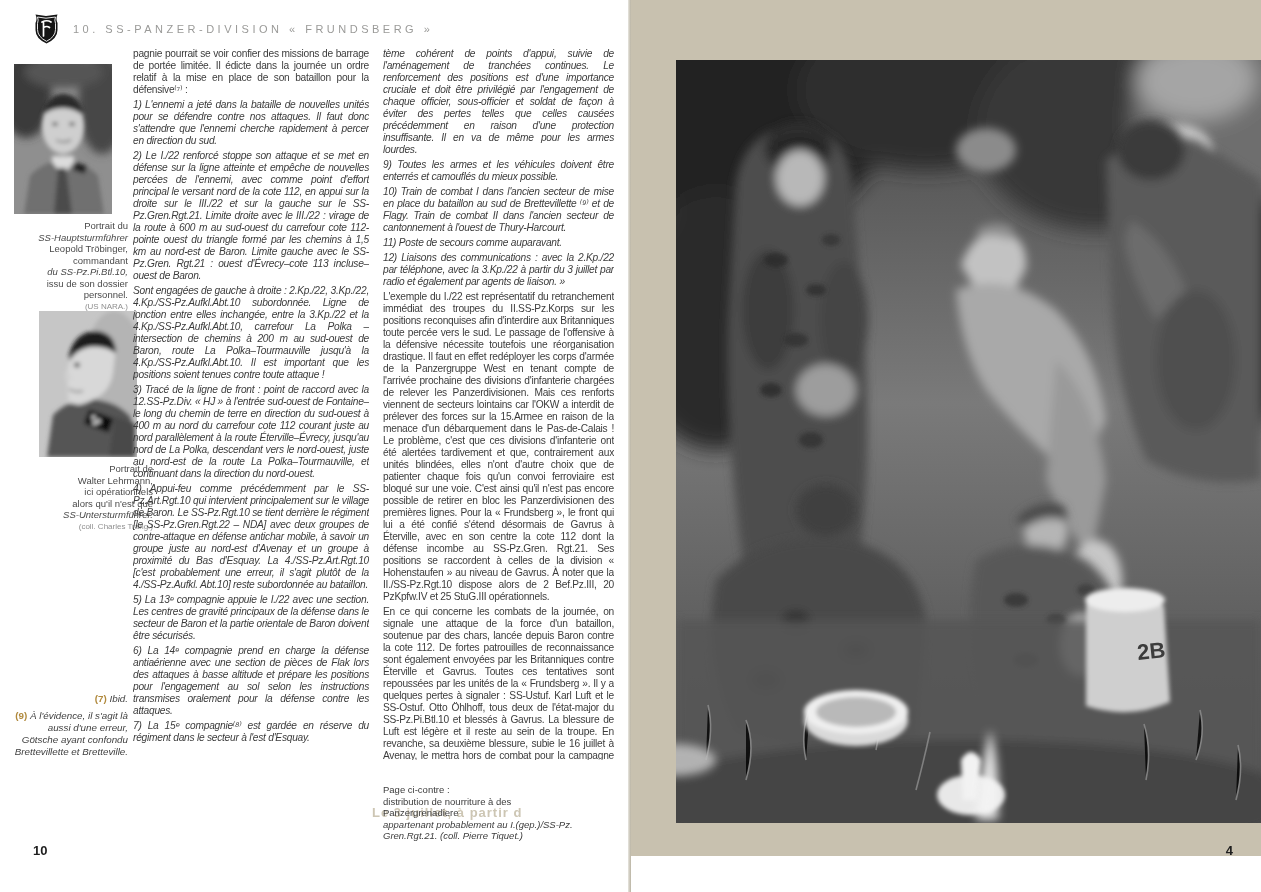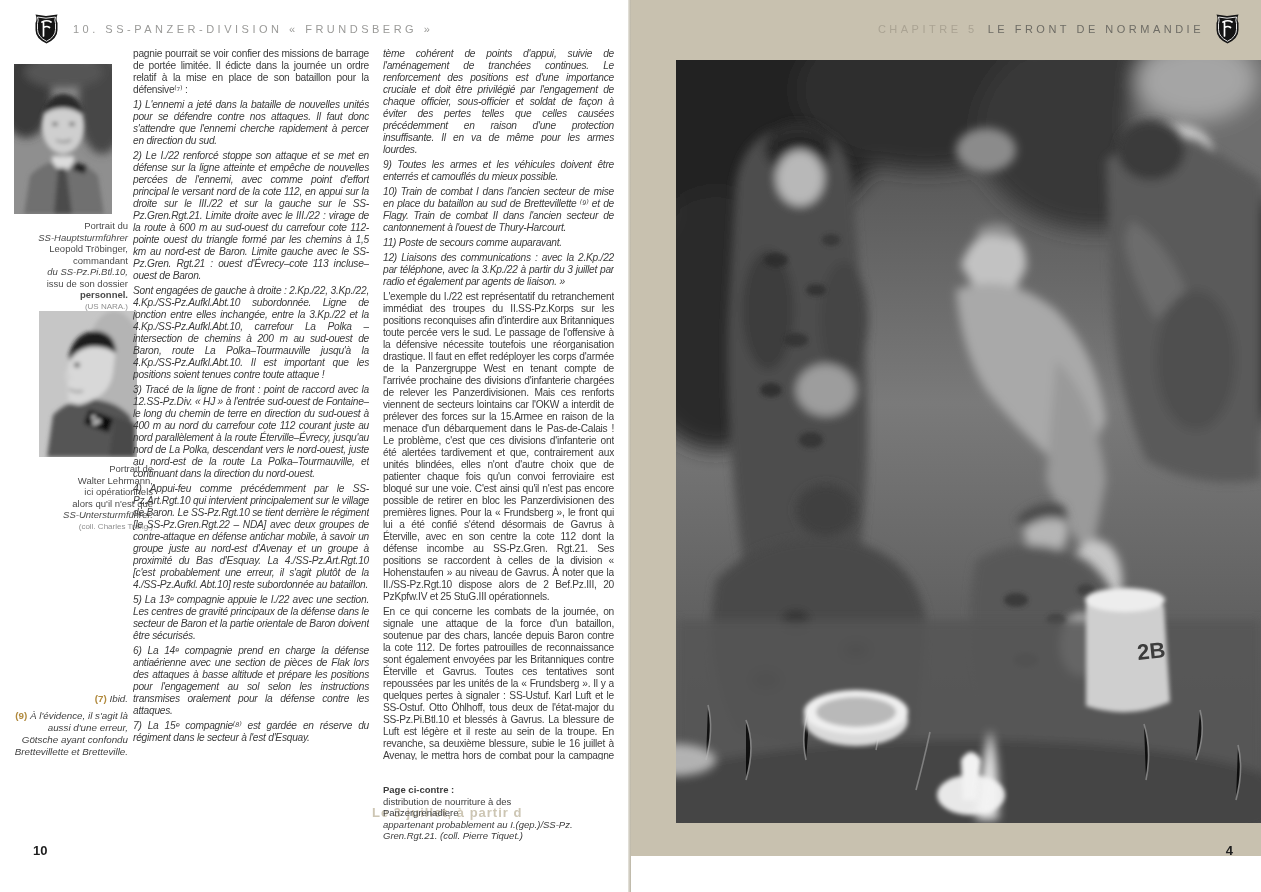--- a/index.html
+++ b/index.html
@@ -21,21 +21,21 @@
   .shield{width:27px;height:32px;flex:0 0 auto;}
 
   
   .rail{position:absolute;left:14px;top:60px;width:114px;}
   .portrait{display:block;width:98px;height:150px;background:#888;}
   .portrait2{height:146px;}
   figure{margin:0;}
   .figcap{margin-top:6px;text-align:right;font-size:9.5px;line-height:11.5px;color:#4a4a4a;width:114px;}
   .cap-line{display:block;}
   .cap-line.italic{font-style:italic;}
-  .cap-line.bold{font-weight:bold;}
+  .cap-line.bold{font-weight:normal;}
   .cap-line.small{font-size:8px;color:#8f8f8f;}
   .fig1{position:absolute;left:0;top:4px;}
   .fig2{position:absolute;left:0;top:251px;padding-left:25px;}
 
   .footnotes{position:absolute;left:0;top:633px;width:114px;text-align:right;
              font-size:9.8px;line-height:12px;color:#3f3f3f;}
   .fn{margin-bottom:5px;font-style:italic;}
   .fn .fn-num{color:#b0893c;font-weight:bold;font-style:normal;}
 
   .pagenum{position:absolute;font-size:13px;font-weight:bold;color:#1e1e1e;}
@@ -181,29 +181,20 @@
         <div class="cap-line">distribution de nourriture à des Panzergrenadiere</div>
         <div class="cap-line italic">appartenant probablement au I.(gep.)/SS-Pz.</div>
         <div class="cap-line italic">Gren.Rgt.21. (coll. Pierre Tiquet.)</div>
       </div>
 
     <div class="pagenum pn-left">10</div>
   </div>
 
   <div class="page page-right">
 
-    <div class="hdr-right">
-      <span class="hdr-chapter">CHAPITRE 5</span>
-      <span class="hdr-chapter-title">LE FRONT DE NORMANDIE</span>
-      <svg class="shield" viewBox="0 0 27 32">
-        <path d="M2.5,1.5 L13,3 L24.5,1.5 Q22.5,6 24.5,10 L24.5,17 Q24.5,25.5 13.5,30.5 Q2.5,25.5 2.5,17 L2.5,10 Q4.5,6 2.5,1.5 Z" fill="#141414"></path>
-        <path d="M4.5,4 L13,5.2 L22.5,4 Q21.2,7 22.5,10.5 L22.5,16.5 Q22.5,23.8 13.5,28.3 Q4.5,23.8 4.5,16.5 L4.5,10.5 Q5.8,7 4.5,4 Z" fill="none" stroke="#ffffff" stroke-width="0.9"></path>
-        <path d="M9,9 Q14,6.5 18,9 M10.5,9.5 L10.5,23 M10.5,14.5 Q14,12.5 16.5,14.5" fill="none" stroke="#ffffff" stroke-width="1.7" stroke-linecap="round"></path>
-      </svg>
-    </div>
 
     <div class="photo">
       <svg viewBox="0 0 585 763" preserveAspectRatio="none">
         <defs>
           <filter id="mb1">
               <feGaussianBlur stdDeviation="10"></feGaussianBlur>
             </filter>
           <filter id="mb2">
               <feGaussianBlur stdDeviation="5"></feGaussianBlur>
             </filter>

